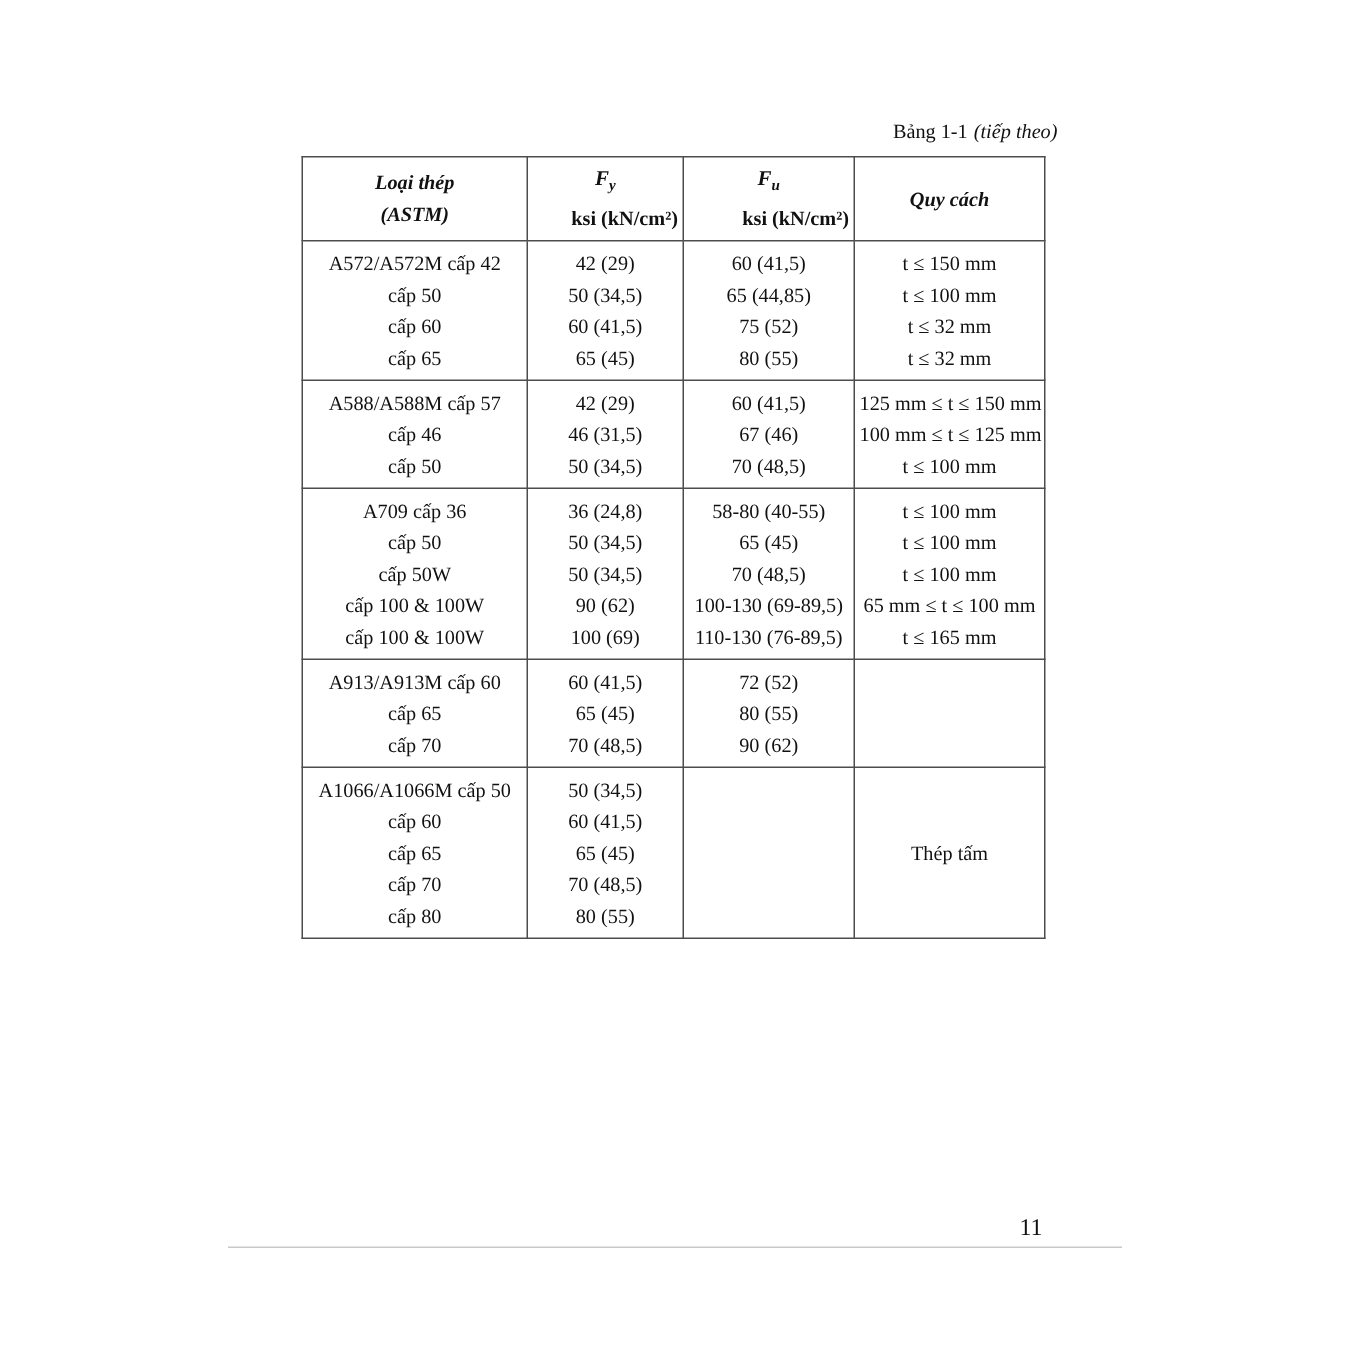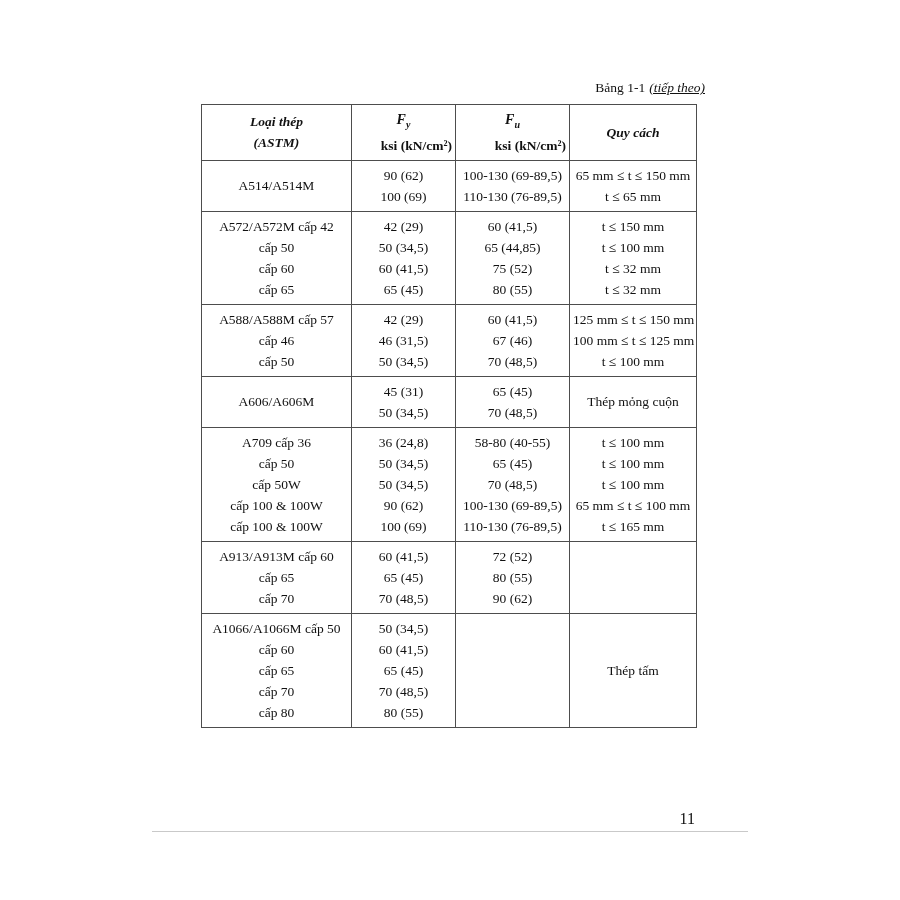--- a/index.html
+++ b/index.html
@@ -7,21 +7,21 @@
     width:900px;height:900px;position:relative;background:#ffffff;
     font-family:"Liberation Serif","DejaVu Serif",serif;
     color:#111111;
     -webkit-font-smoothing:antialiased;
   }
   .caption{
     position:absolute;top:79px;left:200px;width:505px;
     text-align:right;font-size:13.5px;line-height:18px;
   }
   .caption .cap-bold{font-weight:normal;}
-  .caption .cap-it{font-style:italic;margin-left:4px;text-decoration:underline;}
+  .caption .cap-it{font-style:italic;margin-left:4px;}
   .tbl-wrap{
     position:absolute;top:104px;left:201px;width:495px;
   }
   table{
     border-collapse:collapse;width:495px;table-layout:fixed;
     font-size:13.5px;
   }
   col.c1{width:150px;}
   col.c2{width:104px;}
   col.c3{width:114px;}
@@ -77,37 +77,20 @@
             <div class="line unit">ksi (kN/cm²)</div>
           </th>
           <th>
             <div class="line bi">Quy cách</div>
           </th>
         </tr>
     </thead>
     <tbody>
         <tr>
           <td>
-            <div class="line">A514/A514M</div>
-          </td>
-          <td>
-            <div class="line">90 (62)</div>
-            <div class="line">100 (69)</div>
-          </td>
-          <td>
-            <div class="line">100-130 (69-89,5)</div>
-            <div class="line">110-130 (76-89,5)</div>
-          </td>
-          <td>
-            <div class="line">65 mm ≤ t ≤ 150 mm</div>
-            <div class="line">t ≤ 65 mm</div>
-          </td>
-        </tr>
-        <tr>
-          <td>
             <div class="line">A572/A572M cấp 42</div>
             <div class="line">cấp 50</div>
             <div class="line">cấp 60</div>
             <div class="line">cấp 65</div>
           </td>
           <td>
             <div class="line">42 (29)</div>
             <div class="line">50 (34,5)</div>
             <div class="line">60 (41,5)</div>
             <div class="line">65 (45)</div>
@@ -138,36 +121,20 @@
           </td>
           <td>
             <div class="line">60 (41,5)</div>
             <div class="line">67 (46)</div>
             <div class="line">70 (48,5)</div>
           </td>
           <td>
             <div class="line">125 mm ≤ t ≤ 150 mm</div>
             <div class="line">100 mm ≤ t ≤ 125 mm</div>
             <div class="line">t ≤ 100 mm</div>
-          </td>
-        </tr>
-        <tr>
-          <td>
-            <div class="line">A606/A606M</div>
-          </td>
-          <td>
-            <div class="line">45 (31)</div>
-            <div class="line">50 (34,5)</div>
-          </td>
-          <td>
-            <div class="line">65 (45)</div>
-            <div class="line">70 (48,5)</div>
-          </td>
-          <td>
-            <div class="line">Thép mỏng cuộn</div>
           </td>
         </tr>
         <tr>
           <td>
             <div class="line">A709 cấp 36</div>
             <div class="line">cấp 50</div>
             <div class="line">cấp 50W</div>
             <div class="line">cấp 100 &amp; 100W</div>
             <div class="line">cấp 100 &amp; 100W</div>
           </td>

